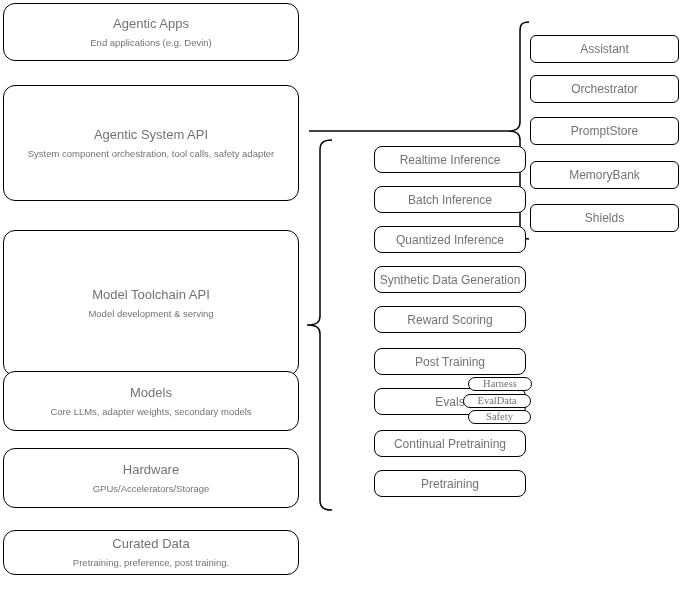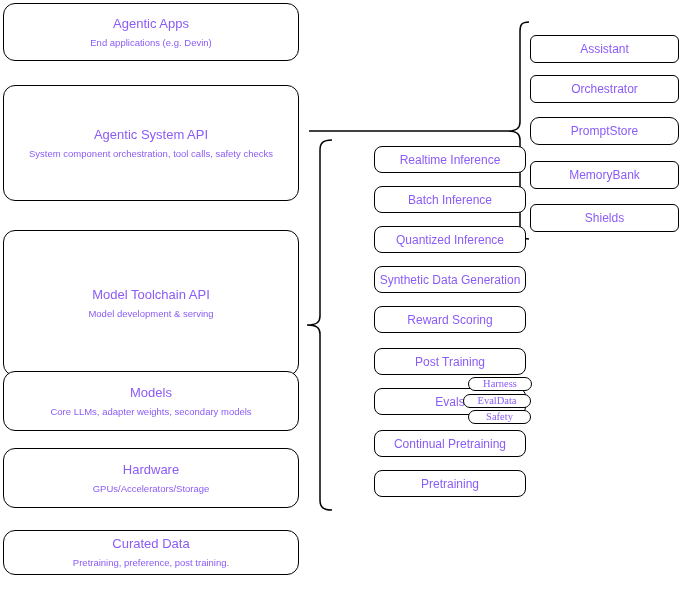--- a/index.html
+++ b/index.html
@@ -2,21 +2,21 @@
 <html><head>
 <meta charset="utf-8">
 <style>
   html, body { margin: 0; padding: 0; background: #ffffff; }
   .canvas {
     position: relative;
     width: 682px;
     height: 591px;
     background: #ffffff;
     font-family: "Liberation Sans", sans-serif;
-    color: #8b5cf6;
+    color: #737373;
     overflow: hidden;
   }
   .overlay-svg {
     position: absolute;
     left: 0; top: 0;
     width: 682px; height: 591px;
   }
   .box {
     position: absolute;
     box-sizing: border-box;
@@ -68,21 +68,21 @@
     <path d="M332 140 C323 140 320 143 320 150 L320 316 C320 322 317 325 307 325 C317 325 320 328 320 334 L320 500 C320 507 323 510 332 510" stroke="#000000" stroke-width="1.5" fill="none"></path>
   </svg>
 
   <div class="box lbox" style="top:3px;height:58px;">
     <div class="title">Agentic Apps</div>
     <div class="subtitle">End applications (e.g. Devin)</div>
   </div>
 
   <div class="box lbox tall" style="top:85px;height:116px;">
     <div class="title">Agentic System API</div>
-    <div class="subtitle">System component orchestration, tool calls, safety checks</div>
+    <div class="subtitle">System component orchestration, tool calls, safety adapter</div>
   </div>
 
   <div class="box lbox tall" style="top:230px;height:146px;">
     <div class="title">Model Toolchain API</div>
     <div class="subtitle">Model development &amp; serving</div>
   </div>
 
   <div class="box lbox" style="top:371px;height:60px;">
     <div class="title">Models</div>
     <div class="subtitle">Core LLMs, adapter weights, secondary models</div>
@@ -107,17 +107,17 @@
   <div class="box mbox" style="top:388px;">Evals</div>
   <div class="box mbox" style="top:430px;">Continual Pretraining</div>
   <div class="box mbox" style="top:470px;">Pretraining</div>
 
   <div class="box pill" style="left:468px;top:377px;width:64px;">Harness</div>
   <div class="box pill" style="left:463px;top:394px;width:68px;">EvalData</div>
   <div class="box pill" style="left:468px;top:410px;width:63px;">Safety</div>
 
   <div class="box rbox" style="top:35px;">Assistant</div>
   <div class="box rbox" style="top:75px;">Orchestrator</div>
-  <div class="box rbox" style="top:117px;border-radius:9px;">PromptStore</div>
+  <div class="box rbox" style="top:117px;">PromptStore</div>
   <div class="box rbox" style="top:161px;">MemoryBank</div>
   <div class="box rbox" style="top:204px;">Shields</div>
 
 </div>
 
 </body></html>

